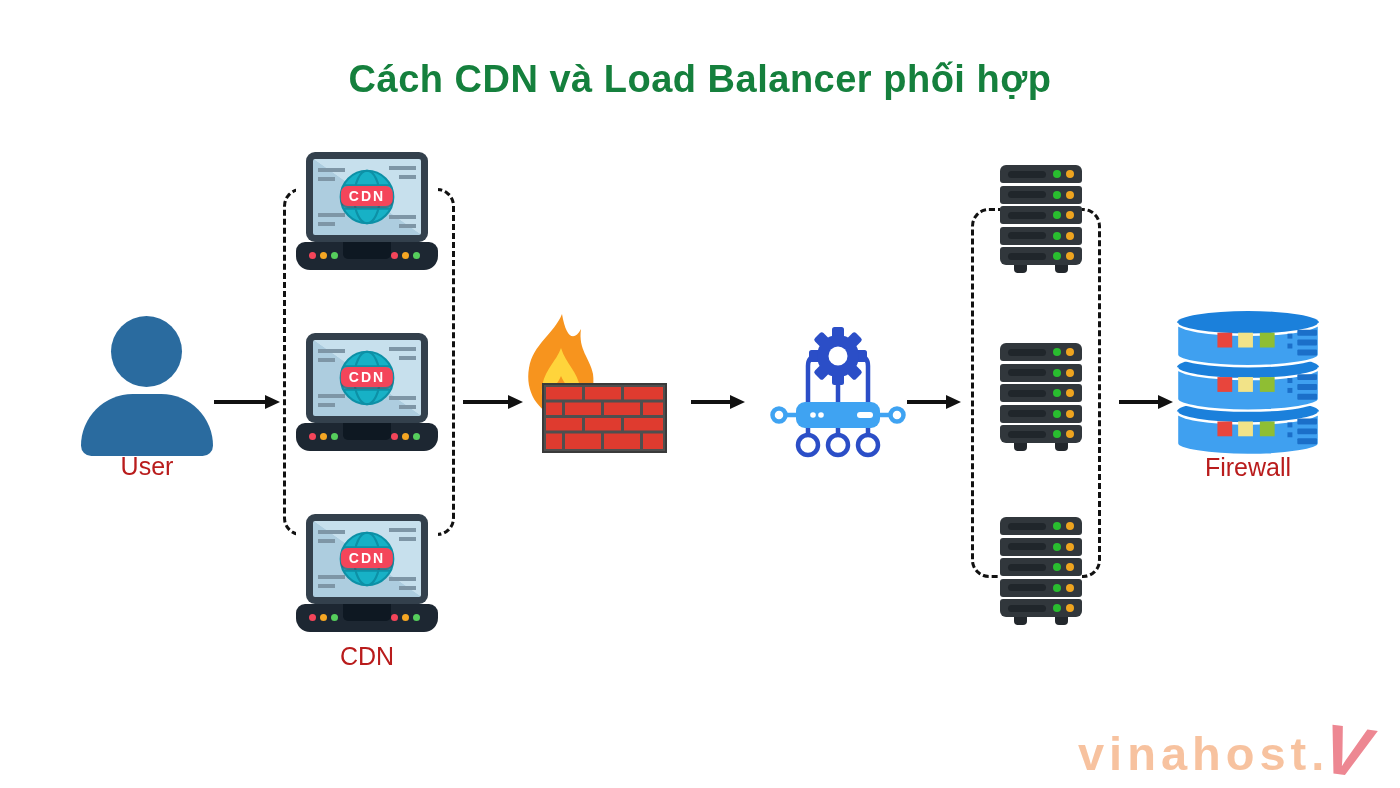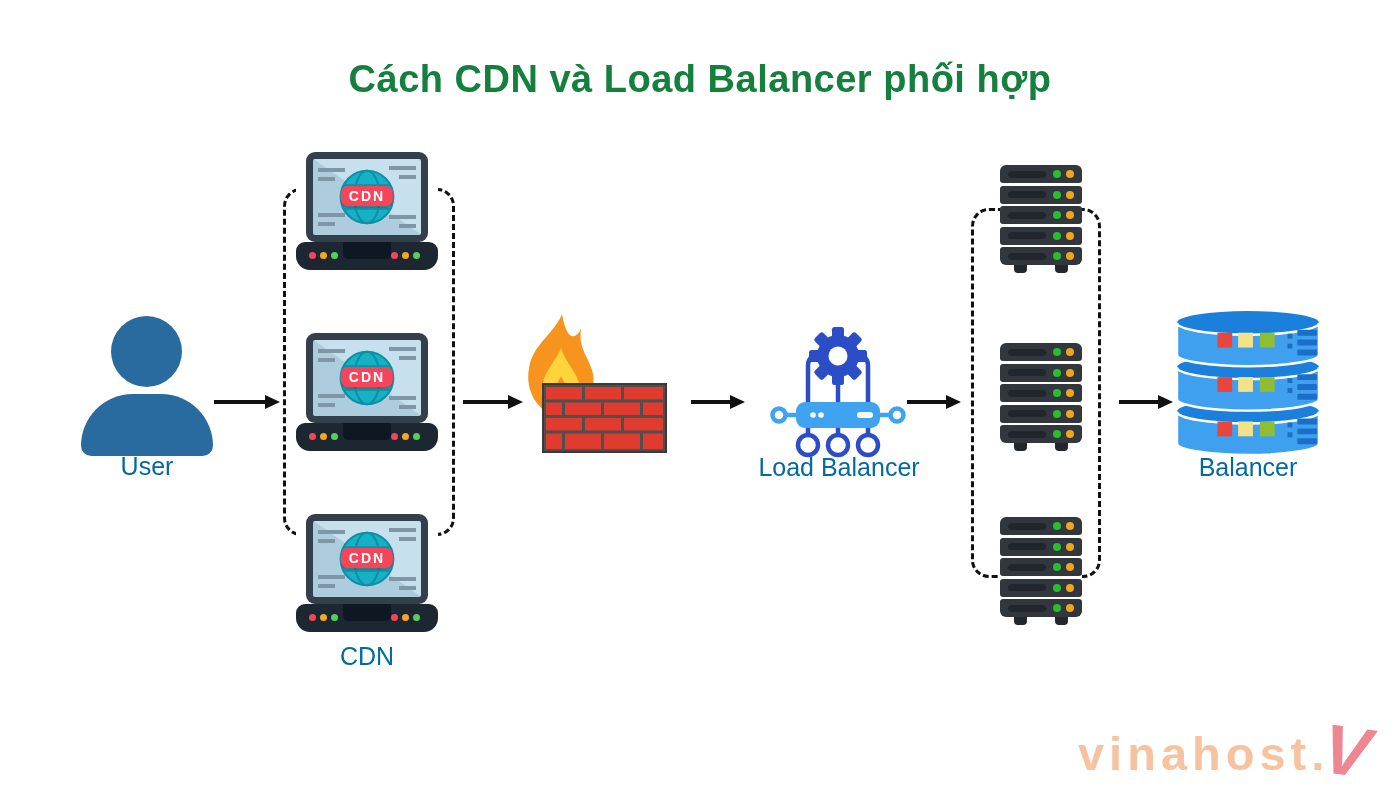--- a/index.html
+++ b/index.html
@@ -5,21 +5,21 @@
   * { margin:0; padding:0; box-sizing:border-box; }
   html,body { width:1400px; height:788px; background:#ffffff; overflow:hidden;
               font-family:"Liberation Sans", sans-serif; }
   .stage { position:relative; width:1400px; height:788px; background:#fff; }
 
   
   .title { position:absolute; left:0; top:58px; width:1400px; text-align:center;
            font-size:38px; font-weight:700; color:#15803d; letter-spacing:.5px; }
 
   
-  .nlabel { position:absolute; text-align:center; font-size:25px; color:#0369a1; }
+  .nlabel { position:absolute; text-align:center; font-size:25px; color:#b91c1c; }
 
   
   .arrow { position:absolute; height:3.5px; background:#111; }
   .arrow::after { content:""; position:absolute; right:-14px; top:-5.5px;
                   border-left:15px solid #111; border-top:7px solid transparent;
                   border-bottom:7px solid transparent; }
 
   
   .bracket { position:absolute; border:3.5px dashed #111; border-radius:18px; }
 
@@ -262,21 +262,20 @@
     <circle cx="51" cy="89" r="2.8" fill="#fff"></circle>
     <rect x="87" y="86" width="16" height="6" rx="3" fill="#fff"></rect>
     <circle cx="9" cy="89" r="6.5" fill="#fff" stroke="#3FA3F2" stroke-width="4.5"></circle>
     <circle cx="127" cy="89" r="6.5" fill="#fff" stroke="#3FA3F2" stroke-width="4.5"></circle>
     <g fill="#fff" stroke="#2B4EC7" stroke-width="4.5">
       <circle cx="38" cy="119" r="10"></circle>
       <circle cx="68" cy="119" r="10"></circle>
       <circle cx="98" cy="119" r="10"></circle>
     </g>
   </svg>
-  <div class="nlabel" style="left:749px;top:453px;width:180px">Load Balancer</div>
 
   <div class="bracket" style="left:971px;top:208px;width:130px;height:370px"></div>
 
   <div class="server" style="top:165px">
     <div class="srv-unit">
         <span class="srv-slot"></span>
         <span class="srv-led green"></span>
         <span class="srv-led amber"></span>
       </div>
     <div class="srv-unit">
@@ -404,21 +403,21 @@
       <rect x="84" y="22" width="15" height="15" fill="#8FBE33"></rect>
       <g fill="#1B6FC9">
         <rect x="112" y="23" width="5" height="5"></rect>
           <rect x="112" y="33" width="5" height="5"></rect>
         <rect x="122" y="19" width="20" height="6" rx="1"></rect>
           <rect x="122" y="29" width="20" height="6" rx="1"></rect>
         <rect x="122" y="39" width="20" height="6" rx="1"></rect>
       </g>
     </g>
   </svg>
-  <div class="nlabel" style="left:1158px;top:453px;width:180px">Balancer</div>
+  <div class="nlabel" style="left:1158px;top:453px;width:180px">Firewall</div>
 
   <div class="arrow" style="left:214px;top:400px;width:52px"></div>
   <div class="arrow" style="left:463px;top:400px;width:46px"></div>
   <div class="arrow" style="left:691px;top:400px;width:40px"></div>
   <div class="arrow" style="left:907px;top:400px;width:40px"></div>
   <div class="arrow" style="left:1119px;top:400px;width:40px"></div>
 
   <div class="watermark">
     <span class="wm-brand">vinahost.</span>
     <span class="wm-mark">V</span>

